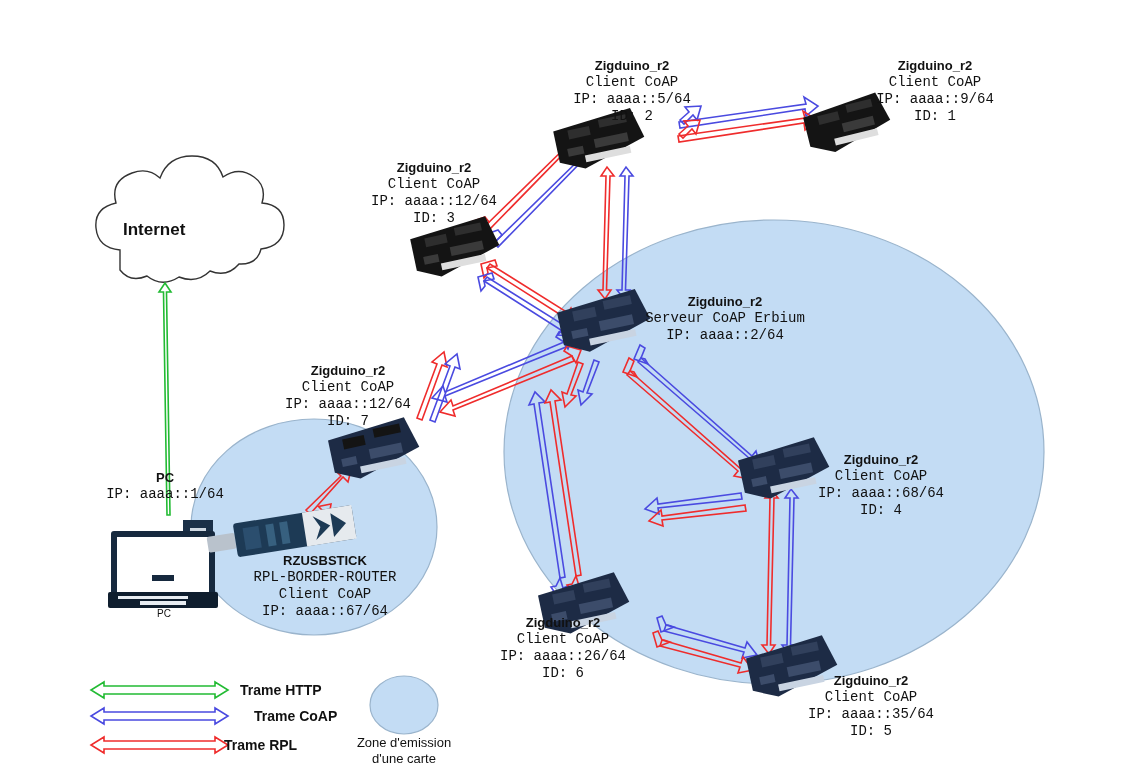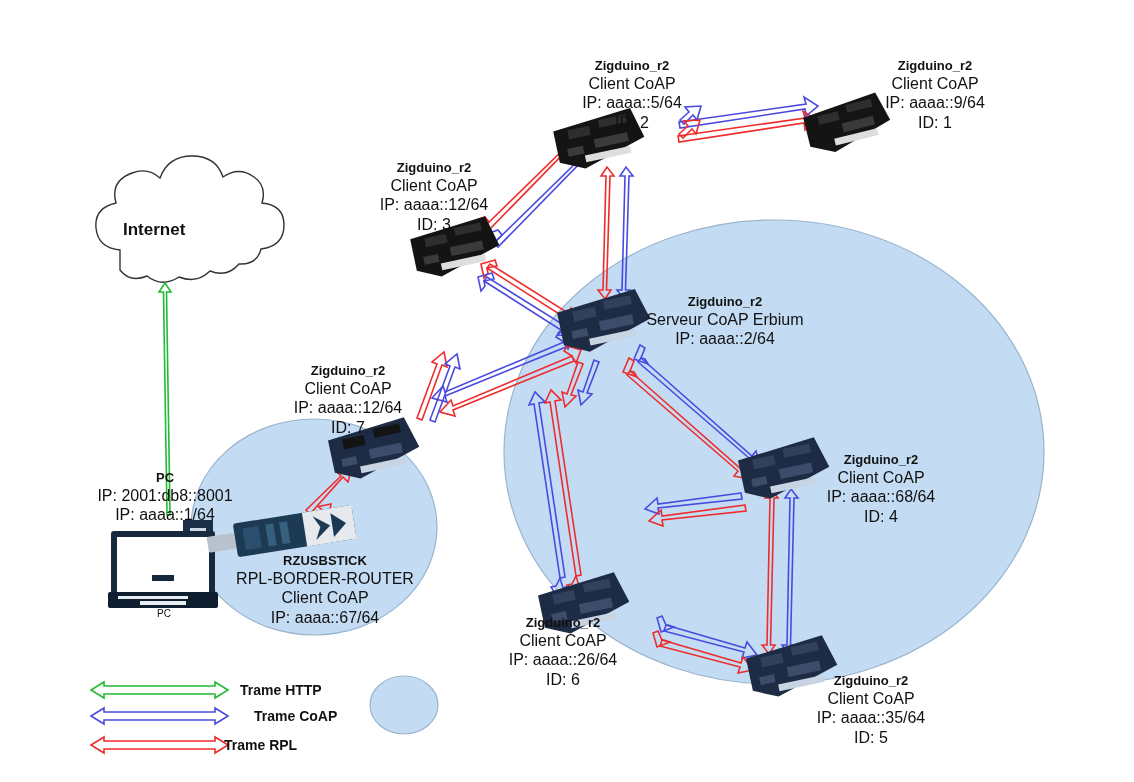--- a/index.html
+++ b/index.html
@@ -1,21 +1,21 @@
 <!DOCTYPE html>
 <html><head>
 <meta charset="utf-8">
 <style>
   html,body{margin:0;padding:0;background:#ffffff;}
   body{width:1134px;height:782px;font-family:"Liberation Sans",sans-serif;color:#111;overflow:hidden;}
   #stage{position:relative;width:1134px;height:782px;}
   svg.layer{position:absolute;left:0;top:0;width:1134px;height:782px;}
   .lbl{position:absolute;text-align:center;line-height:1.22;white-space:nowrap;}
   .lbl .t1{font-weight:bold;font-size:13px;}
-  .lbl .t2,.lbl .t3,.lbl .t4{font-size:16px;}
+  .lbl .t2,.lbl .t3,.lbl .t4{font-size:14px;font-family:Liberation Mono, monospace;}
   .legend-text{position:absolute;font-weight:bold;font-size:14px;white-space:nowrap;}
   .zone-cap{position:absolute;font-size:13px;text-align:center;line-height:1.25;width:160px;}
   .cloud-text{position:absolute;font-weight:bold;font-size:17px;}
   .pc-cap{position:absolute;font-size:10px;}
 </style>
 </head>
 <body>
 
 <div id="stage">
 
@@ -298,29 +298,32 @@
 
   <div class="lbl" style="left:785px;top:673px;width:172px;">
     <div class="t1">Zigduino_r2</div>
     <div class="t2">Client CoAP</div>
     <div class="t3">IP: aaaa::35/64</div>
     <div class="t4">ID: 5</div>
   </div>
 
   <div class="lbl" style="left:45px;top:470px;width:240px;">
     <div class="t1">PC</div>
-    <div class="t3">IP: 2001:db8::8001</div>
     <div class="t4">IP: aaaa::1/64</div>
   </div>
   <div class="pc-cap" style="left:157px;top:608px;">PC</div>
 
   <div class="lbl" style="left:225px;top:553px;width:200px;">
     <div class="t1">RZUSBSTICK</div>
     <div class="t2">RPL-BORDER-ROUTER</div>
     <div class="t3">Client CoAP</div>
     <div class="t4">IP: aaaa::67/64</div>
   </div>
 
   <div class="legend-text" style="left:240px;top:682px;">Trame HTTP</div>
   <div class="legend-text" style="left:240px;top:708px;margin-left:14px;">Trame CoAP</div>
   <div class="legend-text" style="left:224px;top:737px;text-align:right;">Trame RPL</div>
+  <div class="zone-cap" style="left:324px;top:735px;">
+    <div>Zone d'emission</div>
+    <div>d'une carte</div>
+  </div>
 
 </div>
 
 </body></html>

